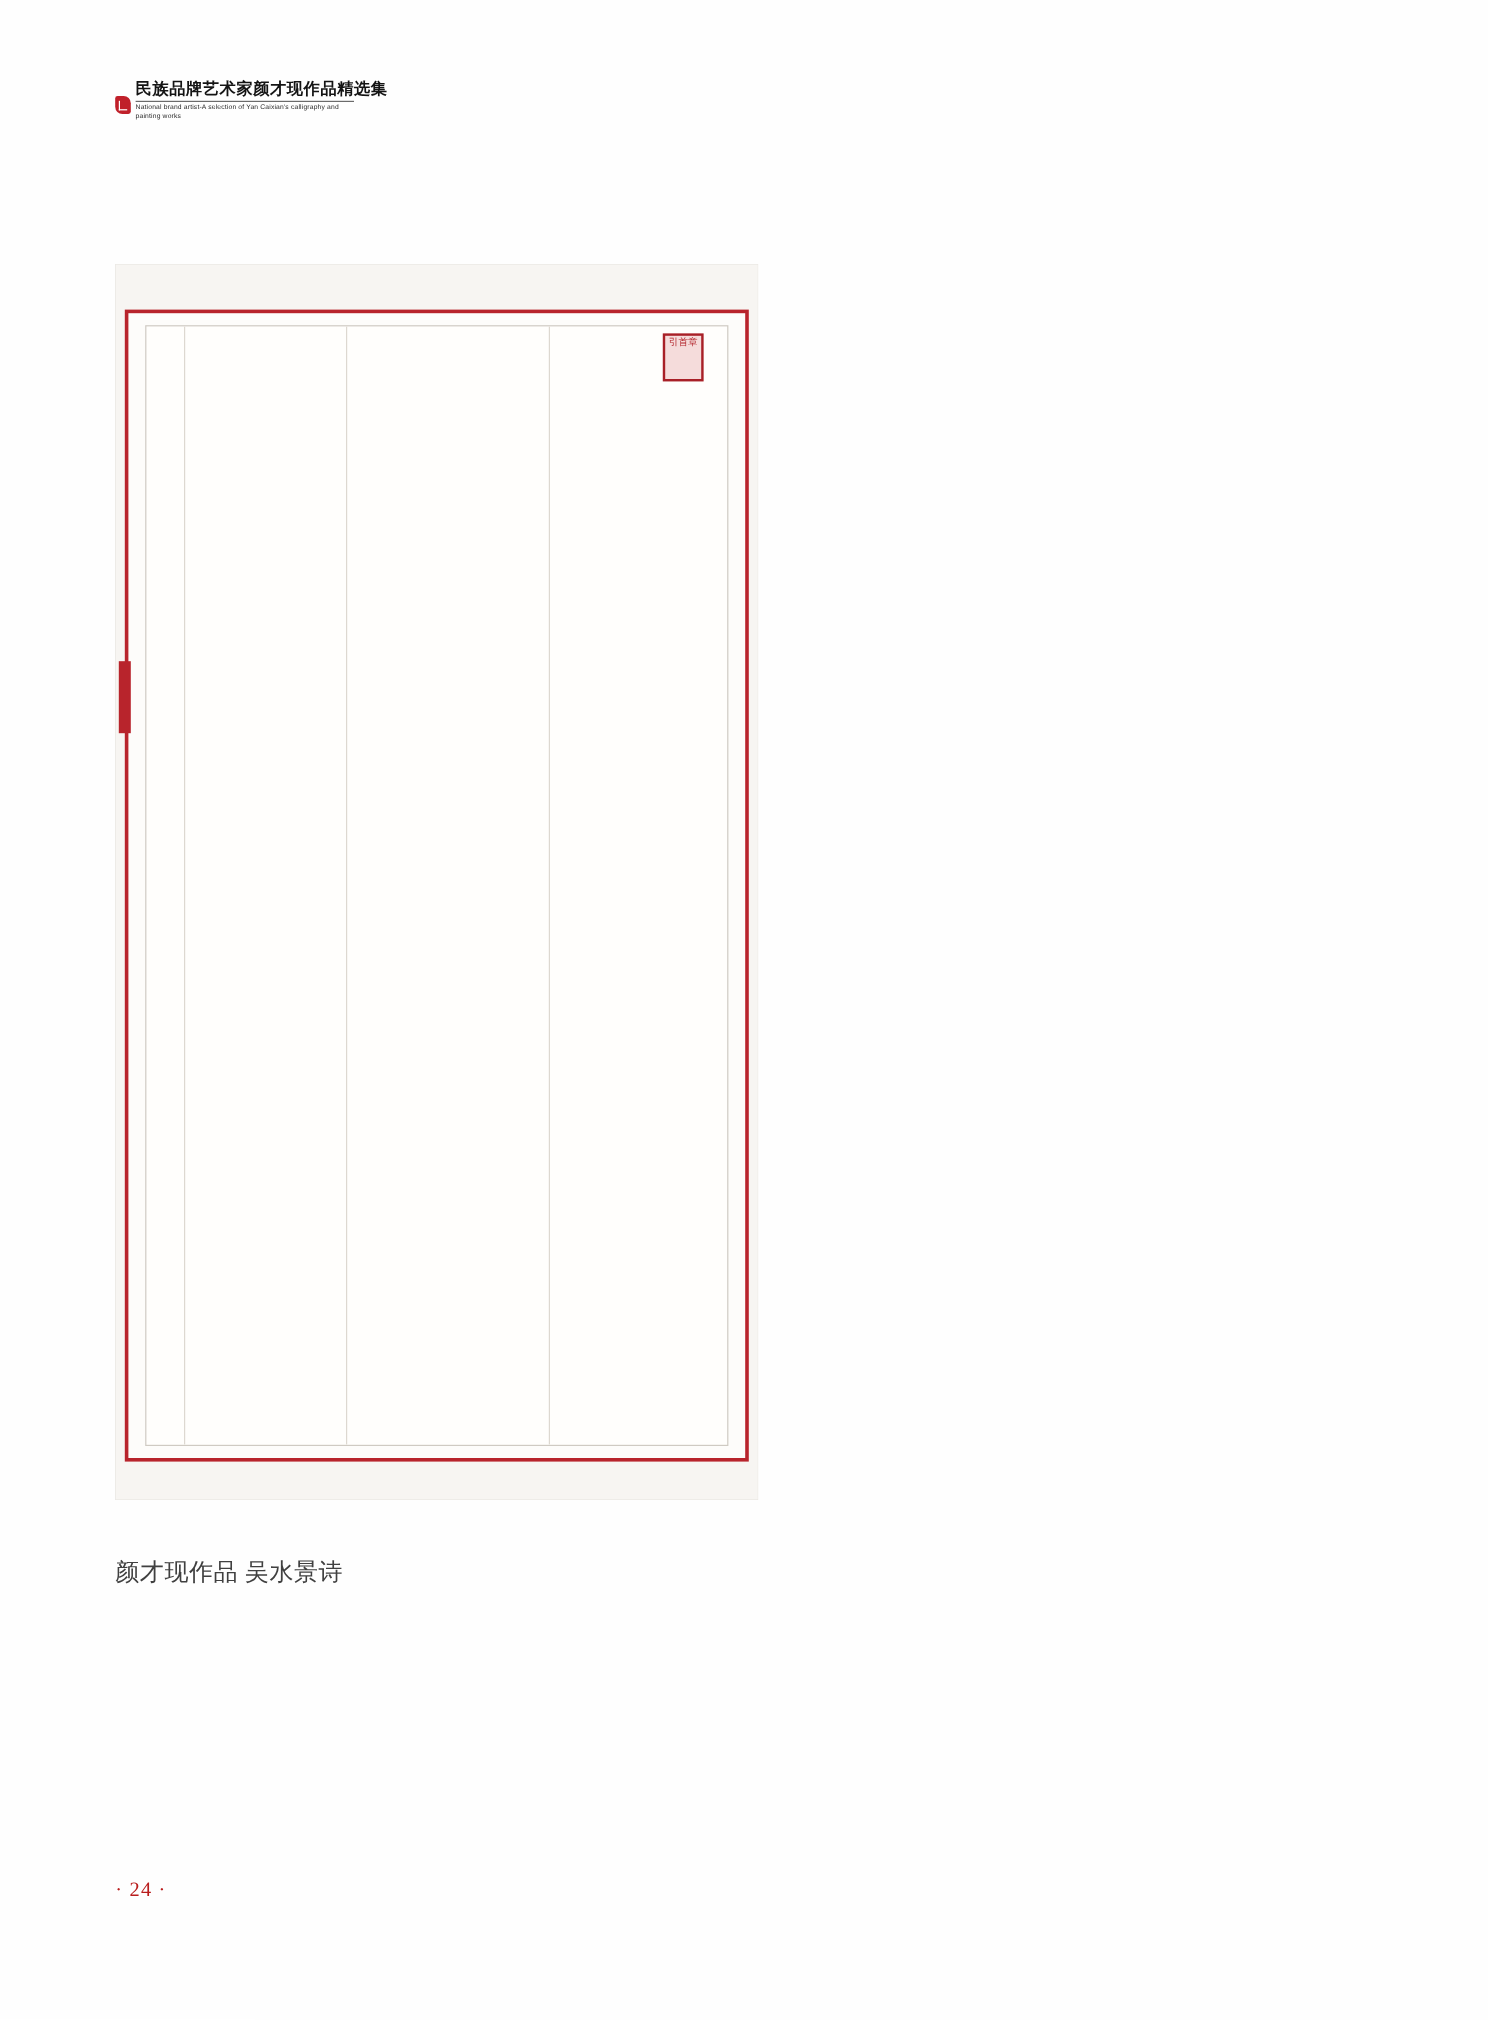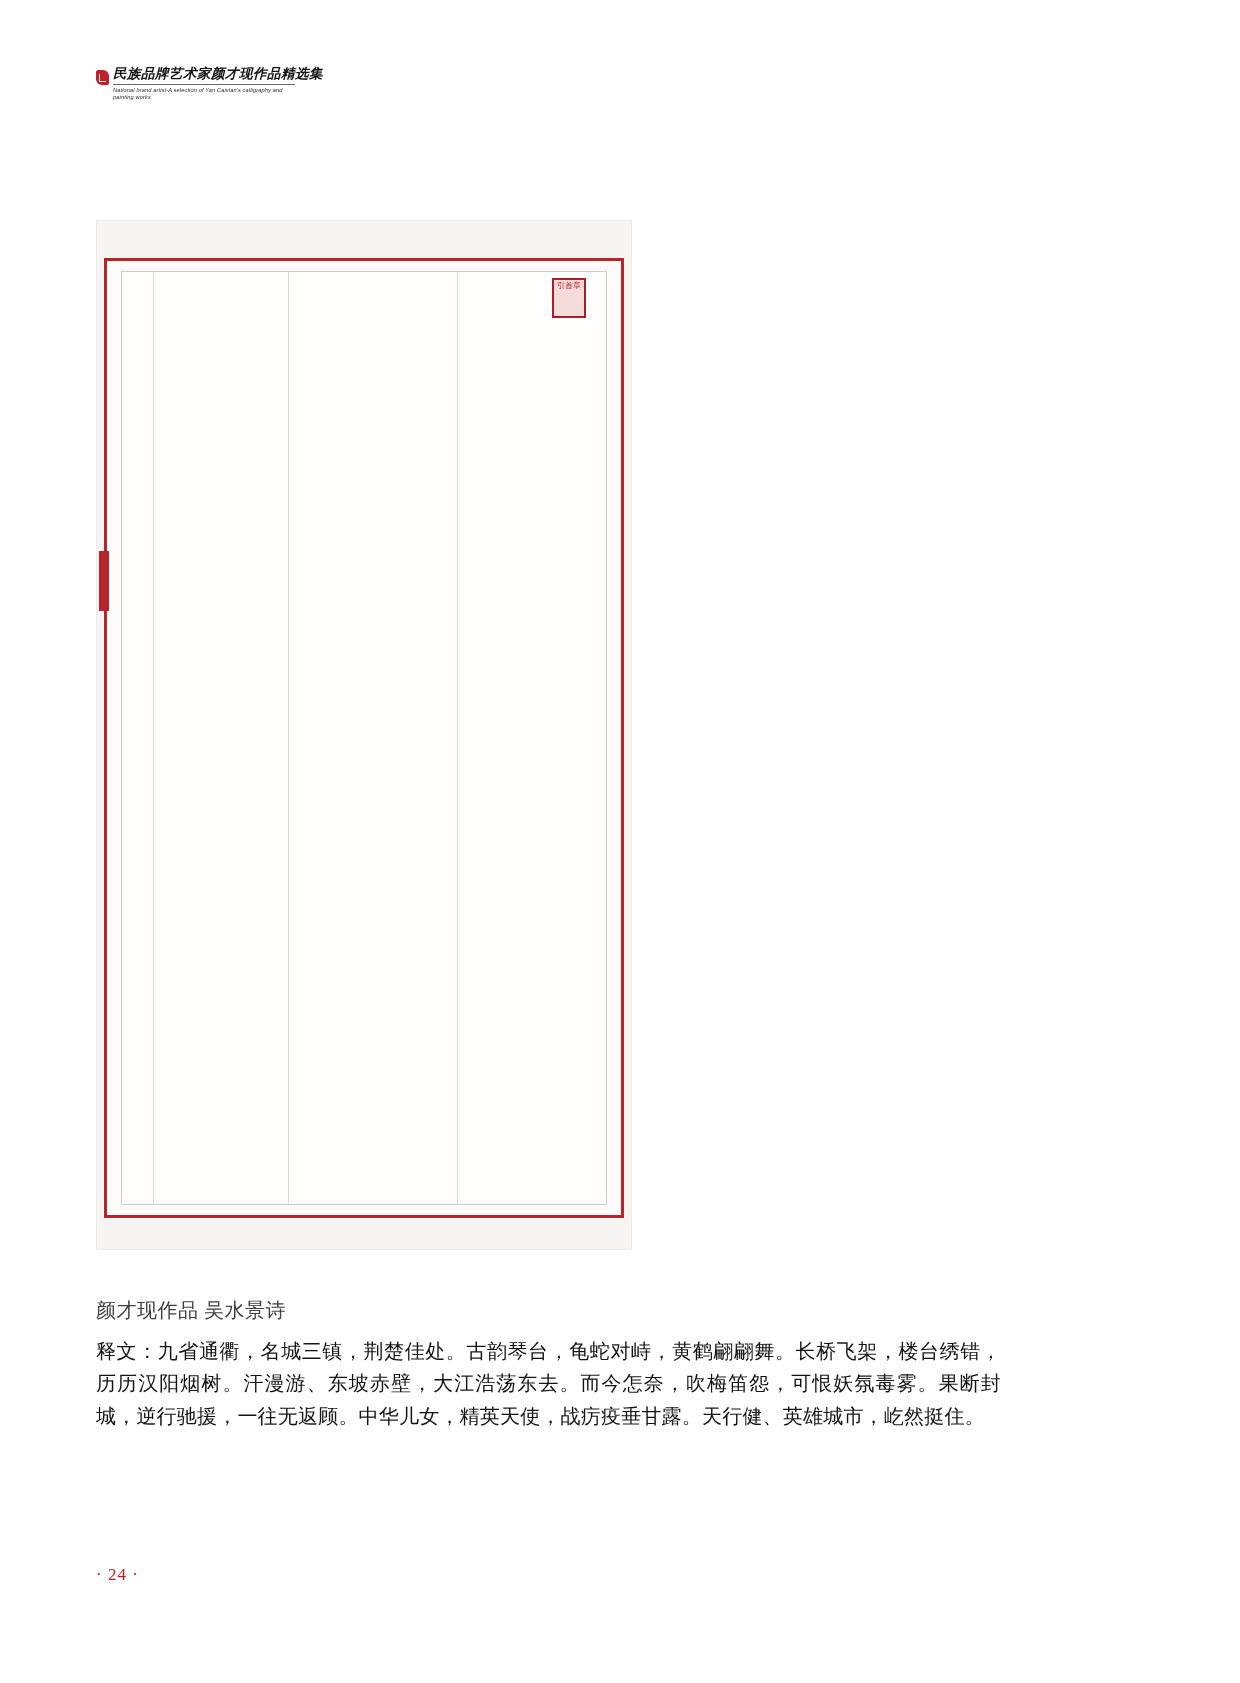--- a/index.html
+++ b/index.html
@@ -20,23 +20,22 @@
     inset: 0;
     background: #fefefe;
   }
 
   
   .header {
     position: absolute;
     left: 96px;
     top: 66px;
     display: flex;
-    align-items: flex-start;
+    align-items: center;
     gap: 4px;
-    font-style: italic;
   }
   .header-mark {
     width: 13px;
     height: 15px;
     background: #c0202a;
     border-radius: 2px 6px 2px 6px;
     position: relative;
     top: 4px;
     flex: 0 0 auto;
   }
@@ -241,18 +240,17 @@
 怎奈吹梅
 笛怨</div>
         </div>
 
       </div>
     </div>
   </div>
 
   <div class="caption">
     <div class="caption-title">颜才现作品  吴水景诗</div>
-    <div class="caption-body">释文：九省通衢，名城三镇，荆楚佳处。古韵琴台，龟蛇对峙，黄鹤翩翩舞。长桥飞架，楼台绣错，历历汉阳烟树。汗漫游、东坡赤壁，大江浩荡东去。而今怎奈，吹梅笛怨，可恨妖氛毒雾。果断封城，逆行驰援，一往无返顾。中华儿女，精英天使，战疠疫垂甘露。天行健、英雄城市，屹然挺住。</div>
   </div>
 
   <div class="folio">· 24 ·</div>
 
 </div>
 
 </body></html>

